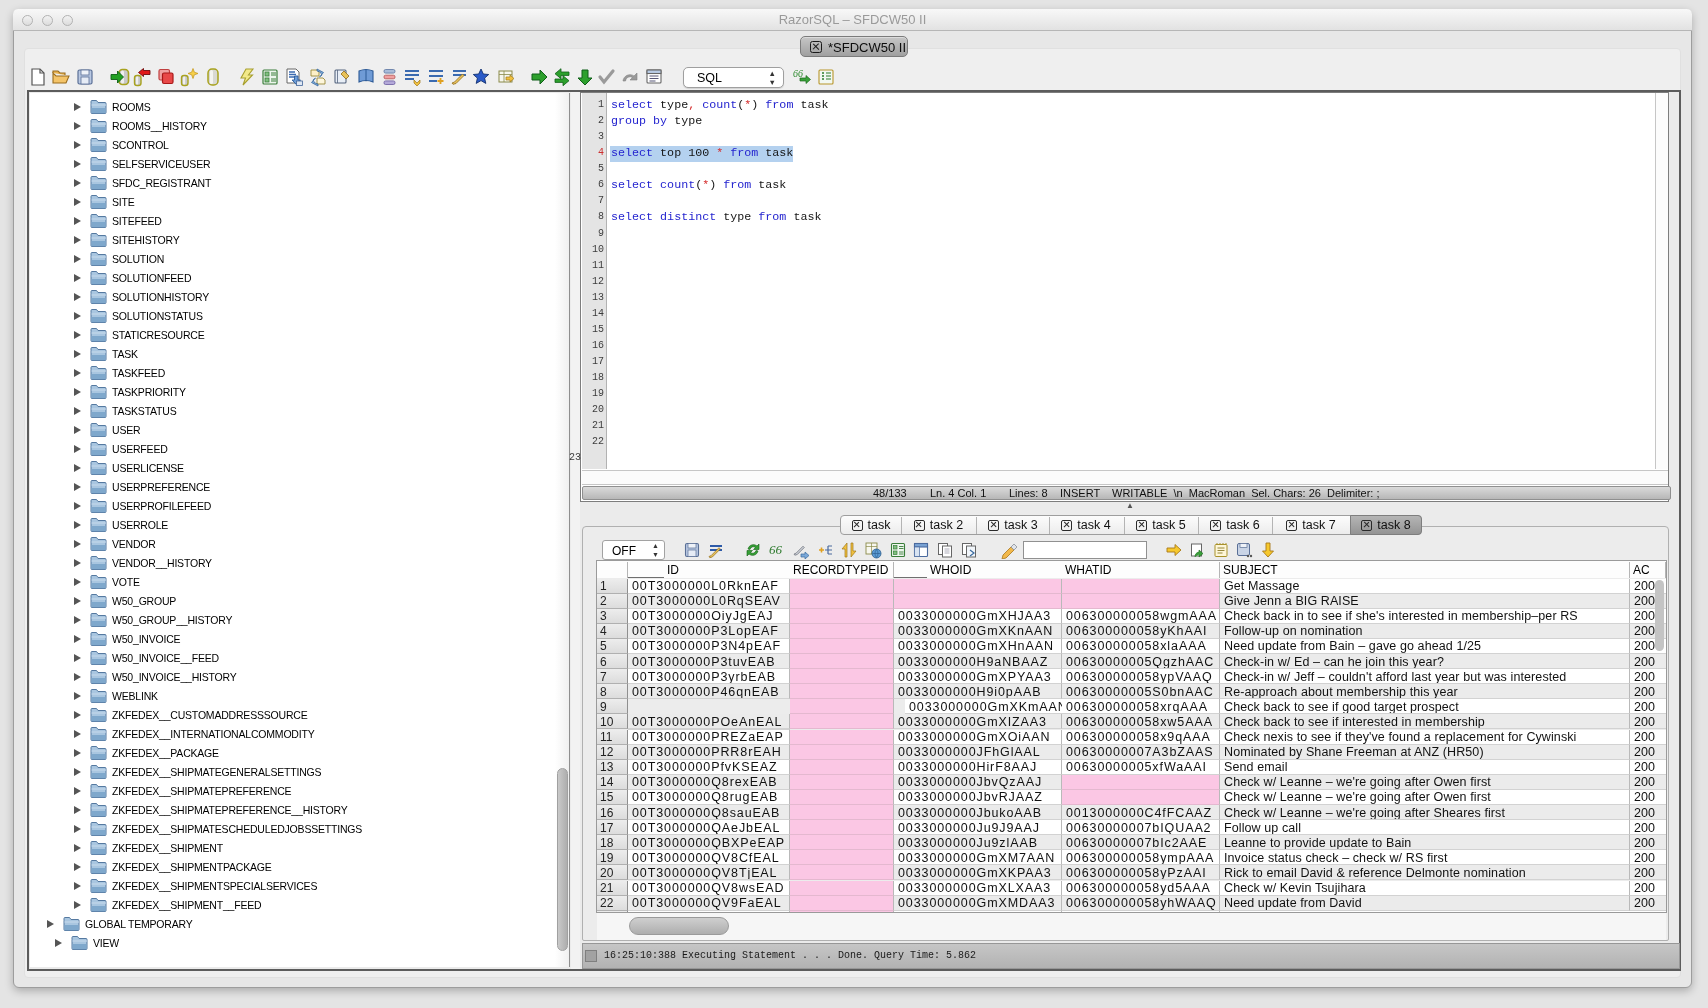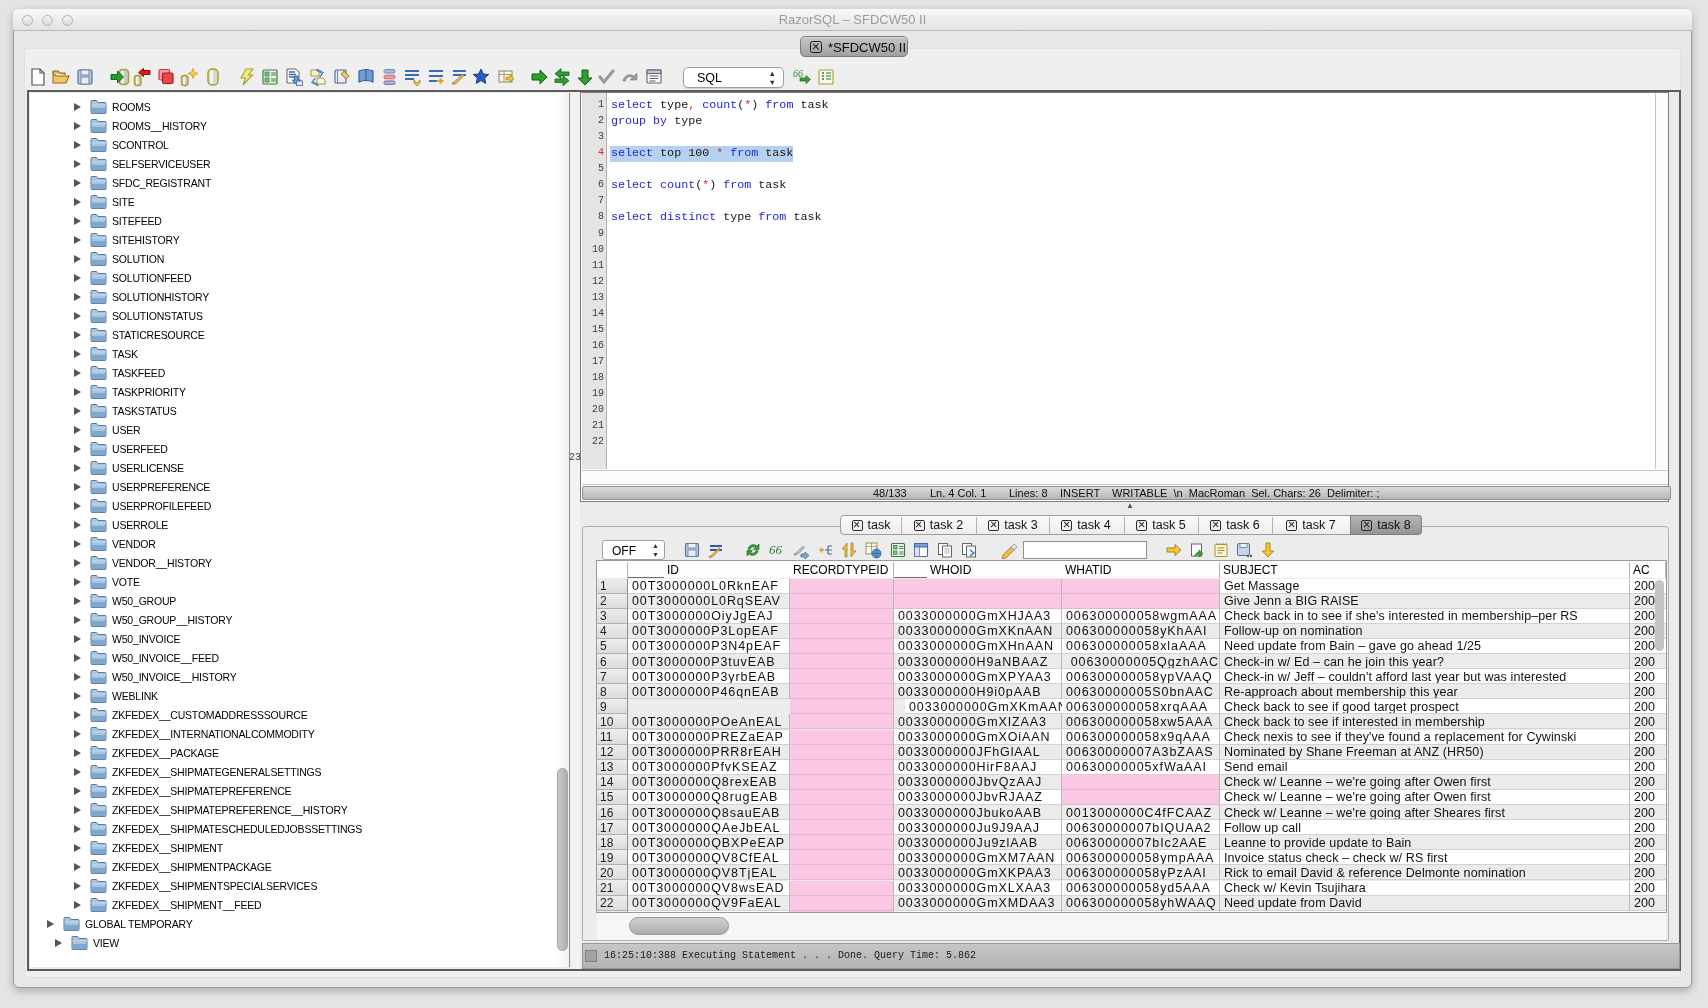--- a/index.html
+++ b/index.html
@@ -773,21 +773,21 @@
 <div class="cell" style="left:628px;top:638.9px;width:162px;background:#ffffff;border-right:1px solid #b9b9b9;border-bottom:1px solid #d2d2d2;"><span class="cid">00T3000000P3N4pEAF</span></div>
 <div class="cell" style="left:790px;top:638.9px;width:104px;background:#fbc7e4;border-right:1px solid #b9b9b9;border-bottom:1px solid #e4b8cf;"></div>
 <div class="cell" style="left:894px;top:638.9px;width:168px;background:#ffffff;border-right:1px solid #b9b9b9;border-bottom:1px solid #d2d2d2;"><span class="cid">0033000000GmXHnAAN</span></div>
 <div class="cell" style="left:1062px;top:638.9px;width:158px;background:#ffffff;border-right:1px solid #b9b9b9;border-bottom:1px solid #d2d2d2;"><span class="cid">006300000058xlaAAA</span></div>
 <div class="cell" style="left:1220px;top:638.9px;width:410px;background:#ffffff;border-right:1px solid #b9b9b9;border-bottom:1px solid #d2d2d2;"><span class="csub">Need update from Bain – gave go ahead 1/25</span></div>
 <div class="cell" style="left:1630px;top:638.9px;width:36px;background:#ffffff;border-bottom:1px solid #d2d2d2;">200</div>
 <div class="rn" style="left:597px;top:654.0px;width:31px;">6</div>
 <div class="cell" style="left:628px;top:654.0px;width:162px;background:#ebebeb;border-right:1px solid #b9b9b9;border-bottom:1px solid #d2d2d2;"><span class="cid">00T3000000P3tuvEAB</span></div>
 <div class="cell" style="left:790px;top:654.0px;width:104px;background:#fbc7e4;border-right:1px solid #b9b9b9;border-bottom:1px solid #e4b8cf;"></div>
 <div class="cell" style="left:894px;top:654.0px;width:168px;background:#ebebeb;border-right:1px solid #b9b9b9;border-bottom:1px solid #d2d2d2;"><span class="cid">0033000000H9aNBAAZ</span></div>
-<div class="cell" style="left:1062px;top:654.0px;width:158px;background:#ebebeb;border-right:1px solid #b9b9b9;border-bottom:1px solid #d2d2d2;text-align:right;"><span class="cid">00630000005QgzhAAC</span></div>
+<div class="cell" style="left:1062px;top:654.0px;width:158px;background:#ebebeb;border-right:1px solid #b9b9b9;border-bottom:1px solid #d2d2d2;"><span class="cid">00630000005QgzhAAC</span></div>
 <div class="cell" style="left:1220px;top:654.0px;width:410px;background:#ebebeb;border-right:1px solid #b9b9b9;border-bottom:1px solid #d2d2d2;"><span class="csub">Check-in w/ Ed – can he join this year?</span></div>
 <div class="cell" style="left:1630px;top:654.0px;width:36px;background:#ebebeb;border-bottom:1px solid #d2d2d2;">200</div>
 <div class="rn" style="left:597px;top:669.1px;width:31px;">7</div>
 <div class="cell" style="left:628px;top:669.1px;width:162px;background:#ffffff;border-right:1px solid #b9b9b9;border-bottom:1px solid #d2d2d2;"><span class="cid">00T3000000P3yrbEAB</span></div>
 <div class="cell" style="left:790px;top:669.1px;width:104px;background:#fbc7e4;border-right:1px solid #b9b9b9;border-bottom:1px solid #e4b8cf;"></div>
 <div class="cell" style="left:894px;top:669.1px;width:168px;background:#ffffff;border-right:1px solid #b9b9b9;border-bottom:1px solid #d2d2d2;"><span class="cid">0033000000GmXPYAA3</span></div>
 <div class="cell" style="left:1062px;top:669.1px;width:158px;background:#ffffff;border-right:1px solid #b9b9b9;border-bottom:1px solid #d2d2d2;"><span class="cid">006300000058ypVAAQ</span></div>
 <div class="cell" style="left:1220px;top:669.1px;width:410px;background:#ffffff;border-right:1px solid #b9b9b9;border-bottom:1px solid #d2d2d2;"><span class="csub">Check-in w/ Jeff – couldn't afford last year but was interested</span></div>
 <div class="cell" style="left:1630px;top:669.1px;width:36px;background:#ffffff;border-bottom:1px solid #d2d2d2;">200</div>
 <div class="rn" style="left:597px;top:684.2px;width:31px;">8</div>

